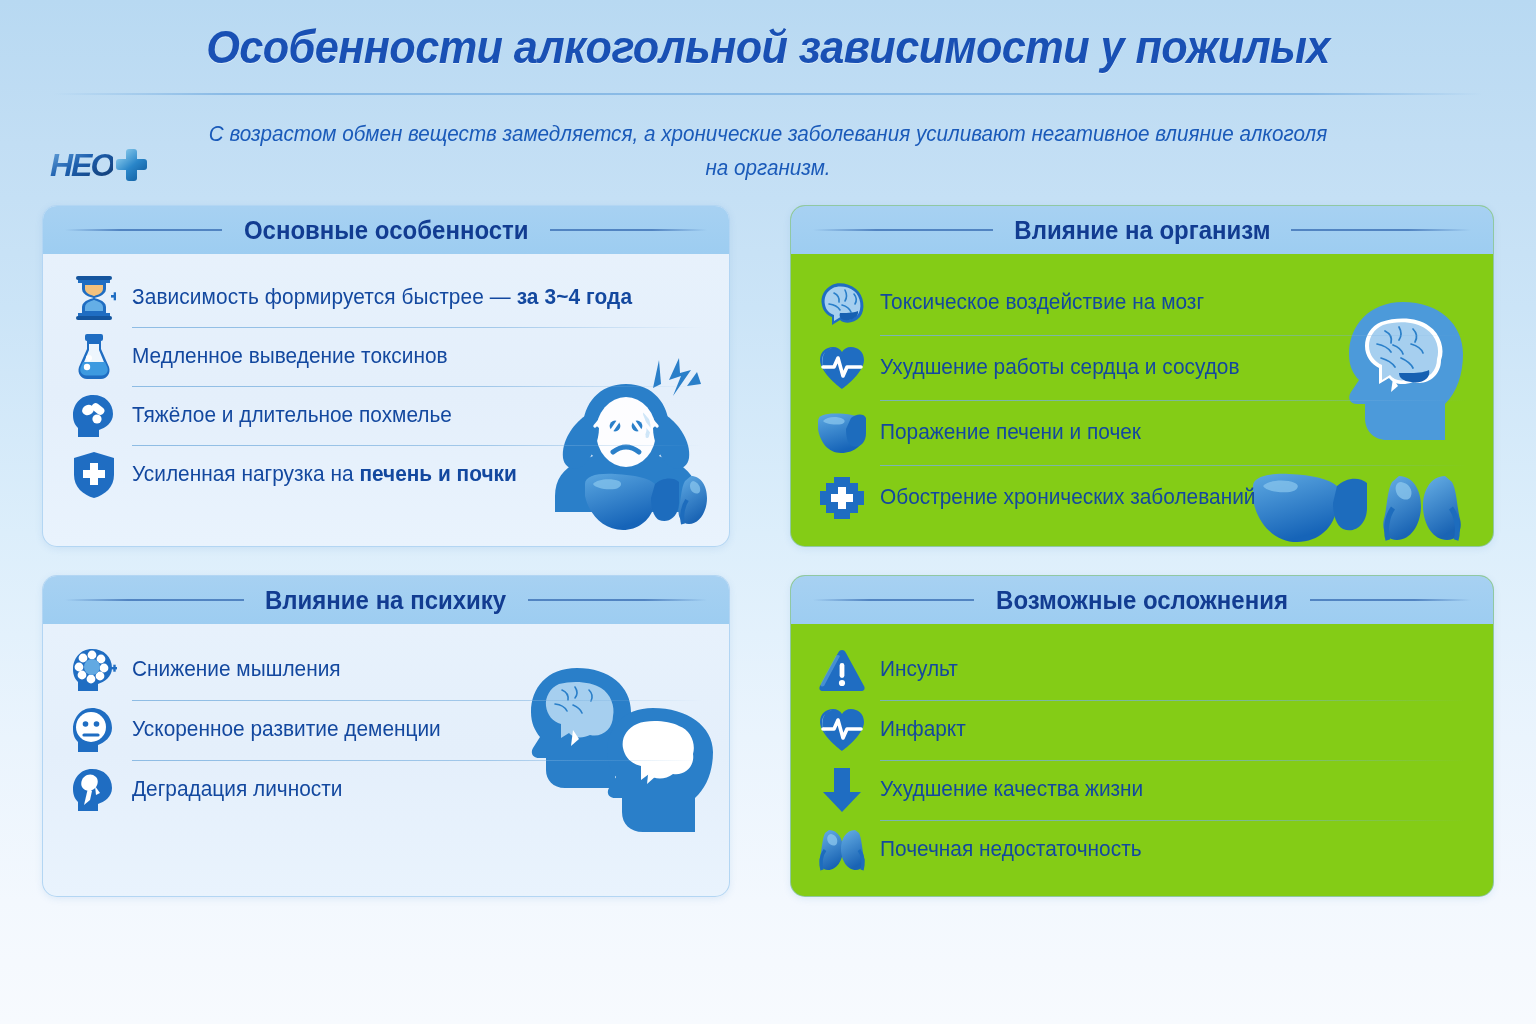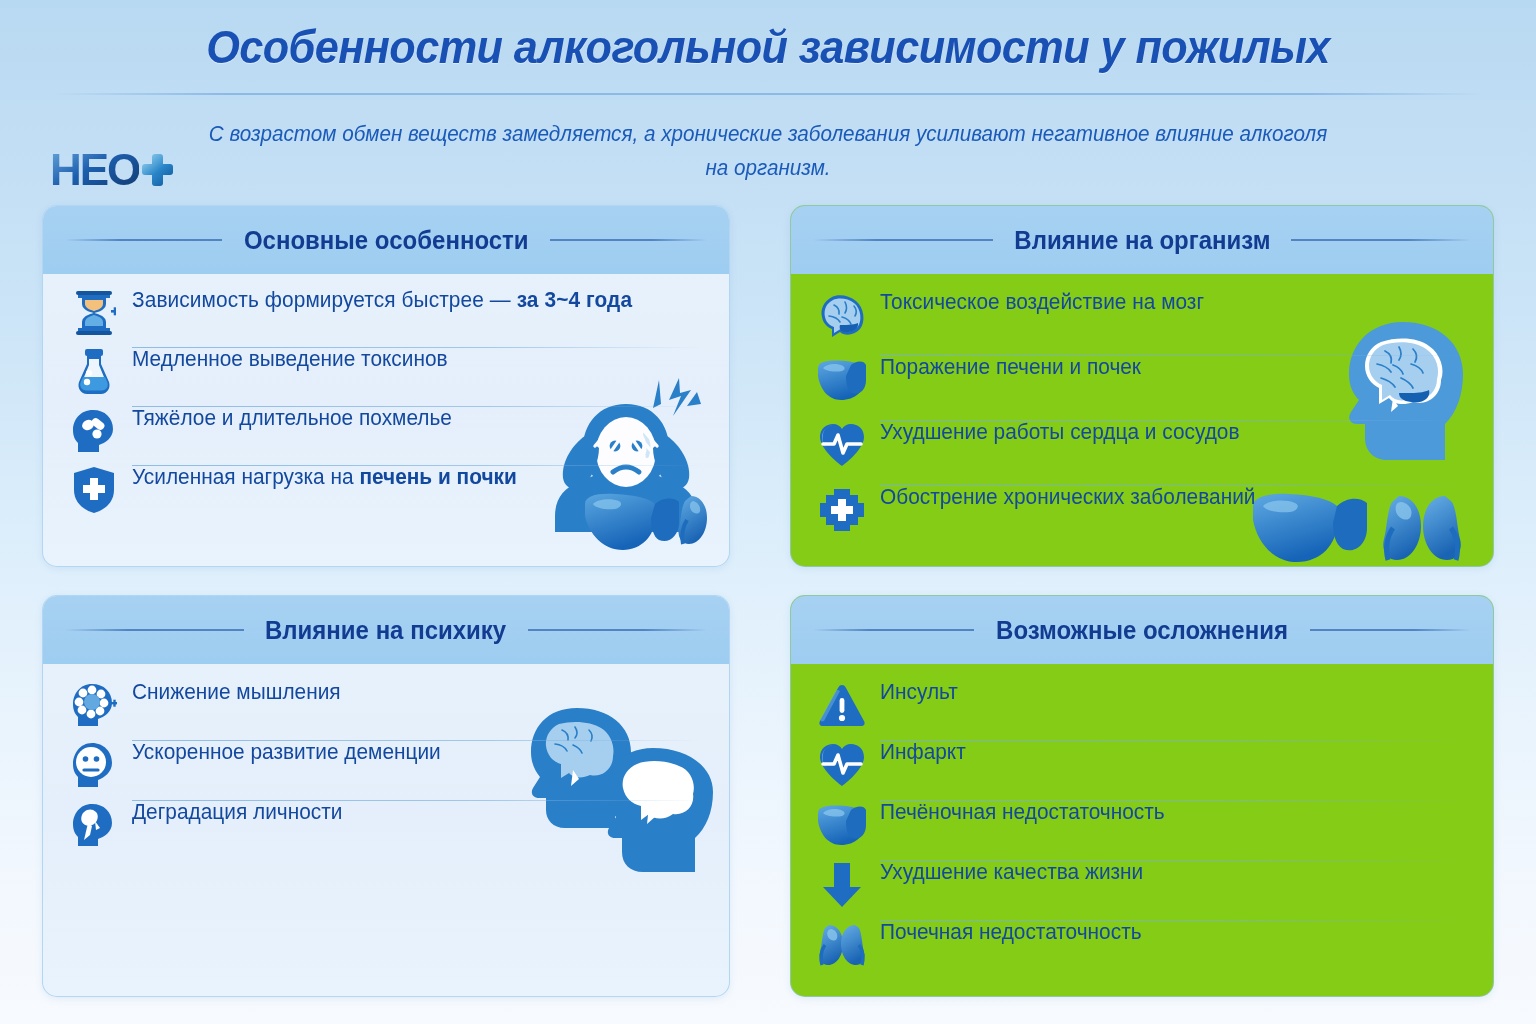--- a/index.html
+++ b/index.html
@@ -67,28 +67,29 @@
   .logo {
     position: absolute;
     left: 50px;
     top: 148px;
     display: flex;
     align-items: center;
     gap: 2px;
     user-select: none;
   }
   .logo-text {
-    font-size: 44px;
+    font-size: 32px;
     font-weight: 800;
     letter-spacing: -2px;
     background: linear-gradient(150deg, #6ba8dd 0%, #1d5fae 45%, #11396f 100%);
     -webkit-background-clip: text;
     background-clip: text;
     color: transparent;
     line-height: 1;
+    font-style: italic;
   }
   .logo-plus {
     position: relative;
     width: 34px;
     height: 34px;
     margin-left: -1px;
   }
   .logo-plus::before, .logo-plus::after {
     content: "";
     position: absolute;
@@ -115,21 +116,21 @@
     border: 1px solid rgba(150,198,238,0.65);
     overflow: hidden;
     box-shadow: 0 2px 7px rgba(80,140,200,0.13);
     display: flex;
     flex-direction: column;
   }
   .card.tinted  { background: linear-gradient(to bottom, #e8f2fc 0%, #e4effb 55%, #e9f3fd 100%); }
   .card.plain   { background: #84cc16; }
 
   .card-header {
-    height: 68px;
+    height: 48px;
     background: linear-gradient(to bottom, #a7d1f2 0%, #9dcdf1 100%);
     display: flex;
     align-items: center;
     justify-content: center;
     gap: 16px;
     padding: 0 22px;
     flex: none;
   }
   .card-header .hline {
     flex: 1 1 auto;
@@ -154,21 +155,21 @@
     position: relative;
     flex: 1 1 auto;
     padding: 16px 26px 16px 26px;
   }
   .card-body.c1 { padding-top: 14px; }
 
   .rows { position: relative; z-index: 2; }
 
   .row {
     display: flex;
-    align-items: flex-start;
+    align-items: center;
     gap: 13px;
     min-height: 58px;
     position: relative;
   }
   .row + .row::before {
     content: "";
     position: absolute;
     left: 63px;
     right: 0;
     top: 0;
@@ -427,47 +428,47 @@
               <path d="M22 34 C27 34 35 34 40 32 C41 38 34 42 26 41 C22 40 21 37 22 34 Z" fill="#1660b2"></path>
             </svg>
           </span>
           <span class="row-label">
             <span>Токсическое воздействие на мозг</span><b></b>
           </span>
         </div>
 
         <div class="row">
           <span class="row-icon">
+            <svg width="48" height="46" viewBox="0 0 48 46">
+              <path d="M24 44 C24 44 2 28 2 15 C2 7 8 2 15 2 C19 2 22.5 4 24 7 C25.5 4 29 2 33 2 C40 2 46 7 46 15 C46 28 24 44 24 44 Z" fill="#1f6dc2"></path>
+              <path d="M15 3 C9 4 4 9 4 15 C4 20 6 24 9 28 C5 22 4 17 5 12 C6 7 10 4 15 3 Z" fill="#82bdeb" opacity="0.8"></path>
+              <path d="M5 22 L16 22 L20 13 L25 31 L29 22 L43 22" stroke="#ffffff" stroke-width="3.6" fill="none" stroke-linejoin="round" stroke-linecap="round"></path>
+            </svg>
+          </span>
+          <span class="row-label">
+            <span>Ухудшение работы сердца и сосудов</span><b></b>
+          </span>
+        </div>
+
+        <div class="row">
+          <span class="row-icon">
             <svg width="50" height="42" viewBox="0 0 50 42">
               <defs>
                 <linearGradient id="lvC" x1="0" y1="0" x2="0.35" y2="1">
                   <stop offset="0" stop-color="#5ea9e2"></stop>
                     <stop offset="1" stop-color="#1664b8"></stop>
                 </linearGradient>
               </defs>
               <path d="M1 9 C1 3 9 1 22 1.5 C35 2 44 4.5 48 9 L48 19 C48 32 38 41 24 41 C11 41 3 30 1 17 Z" fill="url(#lvC)"></path>
               <path d="M34 6 C39 1.5 47 1 49 6 L49 21 C49 31 42 37 35 34 C30 31 29 23 29 17 Z" fill="#1d6cbd"></path>
               <path d="M6 9 C10 4.5 20 4 26 7 C29 8.5 28 12 22 12.5 C14 13 8 11.5 6 9 Z" fill="#8cc8ee" opacity="0.72"></path>
             </svg>
           </span>
           <span class="row-label">
             <span>Поражение печени и почек</span><b></b>
-          </span>
-        </div>
-
-        <div class="row">
-          <span class="row-icon">
-            <svg width="48" height="46" viewBox="0 0 48 46">
-              <path d="M24 44 C24 44 2 28 2 15 C2 7 8 2 15 2 C19 2 22.5 4 24 7 C25.5 4 29 2 33 2 C40 2 46 7 46 15 C46 28 24 44 24 44 Z" fill="#1f6dc2"></path>
-              <path d="M15 3 C9 4 4 9 4 15 C4 20 6 24 9 28 C5 22 4 17 5 12 C6 7 10 4 15 3 Z" fill="#82bdeb" opacity="0.8"></path>
-              <path d="M5 22 L16 22 L20 13 L25 31 L29 22 L43 22" stroke="#ffffff" stroke-width="3.6" fill="none" stroke-linejoin="round" stroke-linecap="round"></path>
-            </svg>
-          </span>
-          <span class="row-label">
-            <span>Ухудшение работы сердца и сосудов</span><b></b>
           </span>
         </div>
 
         <div class="row">
           <span class="row-icon">
             <svg width="46" height="46" viewBox="0 0 46 46">
               <path d="M15 2 h16 v6 h8 v8 h6 v14 h-6 v8 h-8 v6 h-16 v-6 h-8 v-8 h-6 v-14 h6 v-8 h8 z" fill="#1f6dc2"></path>
               <path d="M19 12 h8 v7 h7 v8 h-7 v7 h-8 v-7 h-7 v-8 h7 z" fill="#ffffff"></path>
             </svg>
           </span>
@@ -597,38 +598,20 @@
               <path d="M24 44 C24 44 2 28 2 15 C2 7 8 2 15 2 C19 2 22.5 4 24 7 C25.5 4 29 2 33 2 C40 2 46 7 46 15 C46 28 24 44 24 44 Z" fill="#1f6dc2"></path>
               <path d="M15 3 C9 4 4 9 4 15 C4 20 6 24 9 28 C5 22 4 17 5 12 C6 7 10 4 15 3 Z" fill="#82bdeb" opacity="0.8"></path>
               <path d="M5 22 L16 22 L20 13 L25 31 L29 22 L43 22" stroke="#ffffff" stroke-width="3.6" fill="none" stroke-linejoin="round" stroke-linecap="round"></path>
             </svg>
           </span>
           <span class="row-label">
             <span>Инфаркт</span><b></b>
           </span>
         </div>
 
-        <div class="row">
-          <span class="row-icon">
-            <svg width="50" height="42" viewBox="0 0 50 42">
-              <defs>
-                <linearGradient id="lvD" x1="0" y1="0" x2="0.35" y2="1">
-                  <stop offset="0" stop-color="#5ea9e2"></stop>
-                    <stop offset="1" stop-color="#1664b8"></stop>
-                </linearGradient>
-              </defs>
-              <path d="M1 9 C1 3 9 1 22 1.5 C35 2 44 4.5 48 9 L48 19 C48 32 38 41 24 41 C11 41 3 30 1 17 Z" fill="url(#lvD)"></path>
-              <path d="M34 6 C39 1.5 47 1 49 6 L49 21 C49 31 42 37 35 34 C30 31 29 23 29 17 Z" fill="#1d6cbd"></path>
-              <path d="M6 9 C10 4.5 20 4 26 7 C29 8.5 28 12 22 12.5 C14 13 8 11.5 6 9 Z" fill="#8cc8ee" opacity="0.72"></path>
-            </svg>
-          </span>
-          <span class="row-label">
-            <span>Печёночная недостаточность</span><b></b>
-          </span>
-        </div>
 
         <div class="row">
           <span class="row-icon">
             <svg width="44" height="48" viewBox="0 0 44 48">
               <path d="M14 2 h16 v24 h11 L22 46 L3 26 h11 z" fill="#1f6dc2"></path>
             </svg>
           </span>
           <span class="row-label">
             <span>Ухудшение качества жизни</span><b></b>
           </span>

